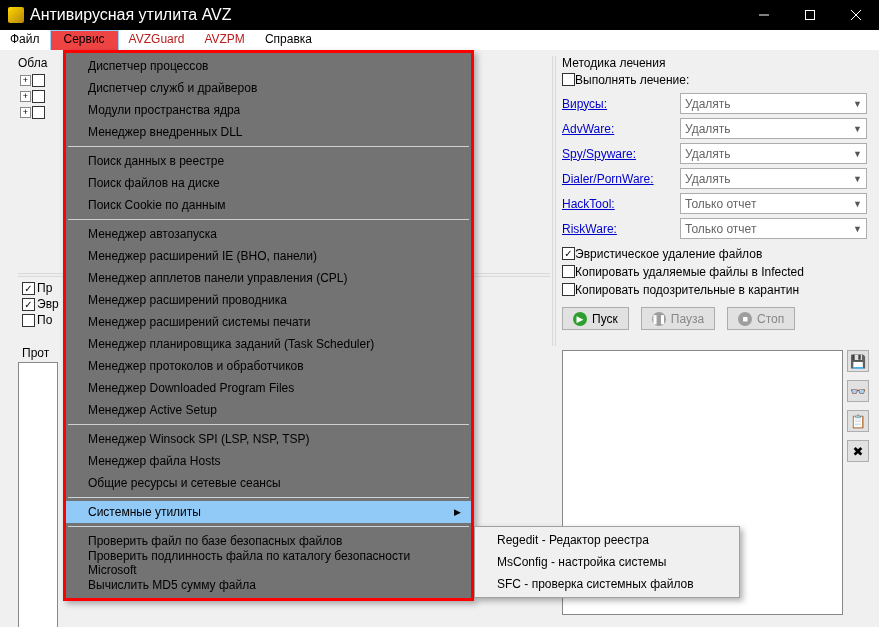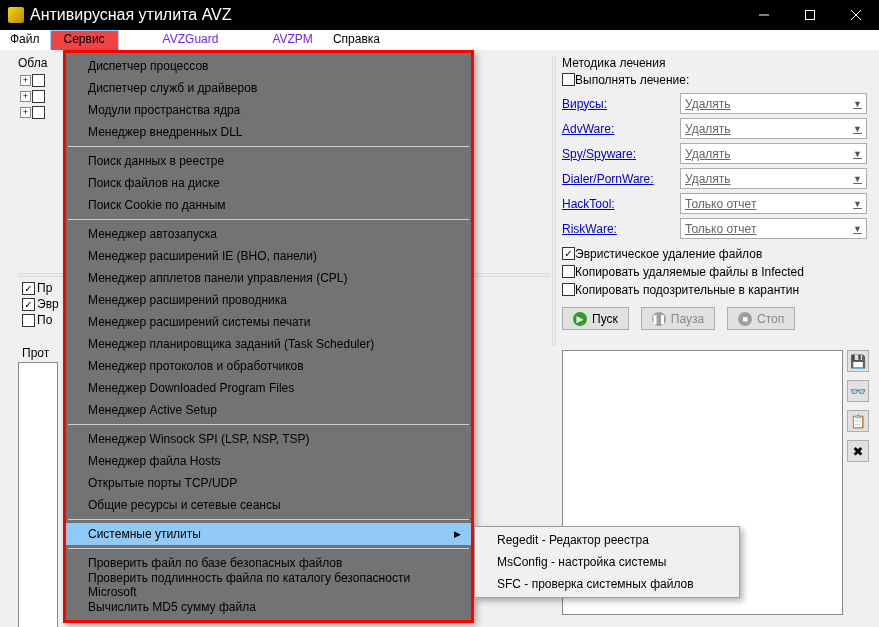--- a/index.html
+++ b/index.html
@@ -6,21 +6,21 @@
 body { background: #000; width: 879px; height: 627px; overflow: hidden; position: relative; }
 
 .titlebar { background: #000; height: 30px; display: flex; align-items: center; color: #fff; padding-left: 8px; }
 .titlebar .app-icon { width: 16px; height: 16px; margin-right: 6px; background: linear-gradient(135deg,#ffd700,#b8860b); border-radius: 2px; }
 .titlebar .title { flex: 1; font-size: 16px; }
 .titlebar .win-btn { width: 46px; height: 30px; display: flex; align-items: center; justify-content: center; color: #fff; cursor: pointer; }
 
 .menubar { background: #fff; height: 36px; display: flex; border-bottom: 1px solid #d0d0d0; }
 .menubar .menu-item { padding: 2px 10px; cursor: pointer; color: #000; }
 .menubar .menu-item.active { background: #ef4444; border: 1px solid #99d1ff; padding: 1px 13px; }
-.menubar .menu-item.disabled { color: #6d28d9; margin-left: 34px; }
+.menubar .menu-item.disabled { color: #b91c1c; }
 
 .app-body { background: #f0f0f0; position: absolute; top: 50px; left: 0; right: 0; bottom: 0; }
 
 .left-col { position: absolute; left: 18px; top: 6px; width: 300px; }
 .tree-area { width: 50px; height: 60px; padding: 2px; }
 .tree-row { display: flex; align-items: center; height: 16px; gap: 1px; }
 .tree-exp { width: 11px; height: 11px; border: 1px solid #888; background: #fff; font-size: 9px; display: flex; align-items: center; justify-content: center; line-height: 0; }
 .tree-cb { width: 13px; height: 13px; border: 1px solid #333; background: #fff; }
 
 .chk-group { position: absolute; left: 22px; top: 230px; }
@@ -30,21 +30,21 @@
 .proto-lbl { position: absolute; left: 22px; top: 296px; }
 .proto-box { position: absolute; left: 18px; top: 312px; width: 40px; height: 300px; background: #fff; border: 1px solid #888; }
 
 .sep-v { position: absolute; left: 552px; top: 6px; width: 4px; height: 290px; background: linear-gradient(to right,#d0d0d0,#f8f8f8,#d0d0d0); }
 
 .right-pane { position: absolute; left: 562px; top: 6px; right: 12px; }
 .group-title { color: #000; margin-bottom: 3px; }
 .chk-line { display: flex; align-items: flex-start; gap: 0; margin-bottom: 4px; }
 .cat-row { display: flex; align-items: center; height: 25px; }
 .cat-link { color: #0000cc; text-decoration: underline; flex: 0 0 118px; cursor: pointer; }
-.cat-sel { flex: 1; height: 21px; background: #fff; border: 1px solid #adadad; padding: 0 4px; display: flex; align-items: center; justify-content: space-between; color: #666; text-decoration: underline; }
+.cat-sel { flex: 1; height: 21px; background: #fff; border: 1px solid #adadad; padding: 0 4px; display: flex; align-items: center; justify-content: space-between; color: #666; }
 .cat-sel .arrow { color: #555; font-size: 9px; }
 
 .chk-block { margin-top: 6px; }
 .btn-row { display: flex; gap: 12px; margin-top: 10px; }
 .action-btn { height: 23px; padding: 0 10px; background: #e1e1e1; border: 1px solid #adadad; display: flex; align-items: center; gap: 5px; cursor: pointer; }
 .action-btn .ic { width: 14px; height: 14px; border-radius: 50%; display: flex; align-items: center; justify-content: center; font-size: 9px; color: #fff; }
 .ic.green { background: #2e9e2e; }
 .ic.gray { background: #9e9e9e; }
 .action-btn.dis { color: #888; }
 
@@ -260,21 +260,20 @@
       <div class="dd-item">Менеджер апплетов панели управления (CPL)</div>
       <div class="dd-item">Менеджер расширений проводника</div>
       <div class="dd-item">Менеджер расширений системы печати</div>
       <div class="dd-item">Менеджер планировщика заданий (Task Scheduler)</div>
       <div class="dd-item">Менеджер протоколов и обработчиков</div>
       <div class="dd-item">Менеджер Downloaded Program Files</div>
       <div class="dd-item">Менеджер Active Setup</div>
       <div class="dd-sep"></div>
       <div class="dd-item">Менеджер Winsock SPI (LSP, NSP, TSP)</div>
       <div class="dd-item">Менеджер файла Hosts</div>
-      <div class="dd-item">Открытые порты TCP/UDP</div>
       <div class="dd-item">Общие ресурсы и сетевые сеансы</div>
       <div class="dd-sep"></div>
       <div class="dd-item hl">
         <span>Системные утилиты</span>
         <span class="sub-arrow">▶</span>
       </div>
       <div class="dd-sep"></div>
       <div class="dd-item">Проверить файл по базе безопасных файлов</div>
       <div class="dd-item">Проверить подлинность файла по каталогу безопасности Microsoft</div>
       <div class="dd-item">Вычислить MD5 сумму файла</div>

